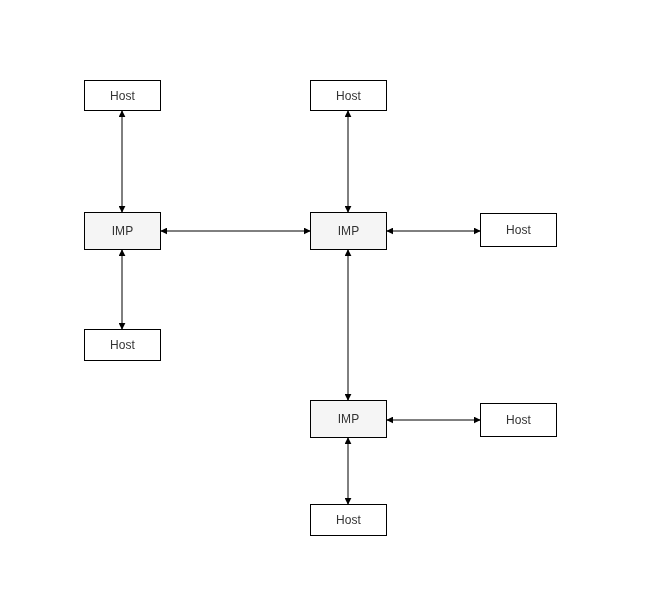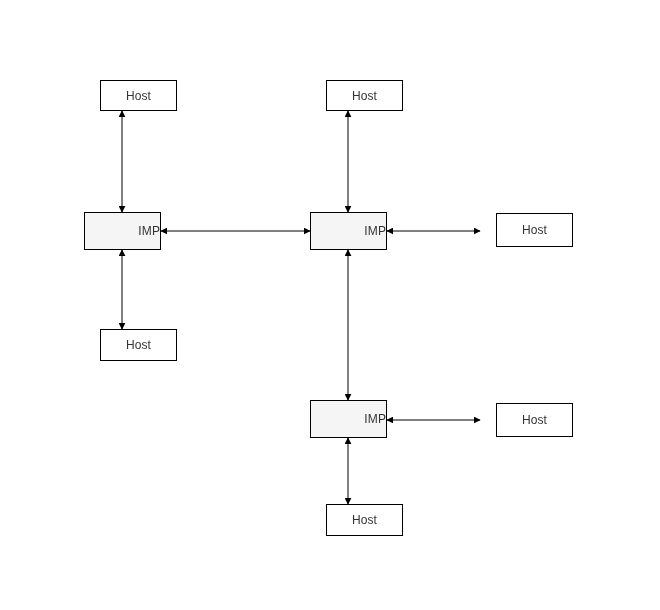--- a/index.html
+++ b/index.html
@@ -32,25 +32,23 @@
     justify-content: center;
     font-size: 12px;
     line-height: 1;
     color: #333333;
     letter-spacing: 0.1px;
     white-space: nowrap;
     z-index: 2;
   }
   .node-host {
     background: #ffffff;
-    margin-left: 16px;
   }
   .node-imp {
     background: #f5f5f5;
-    justify-content: flex-end;
   }
   .node-label {
     pointer-events: none;
   }
 </style>
 </head>
 <body>
 
 <div id="canvas">
   <svg id="edge-layer" width="660" height="610" viewBox="0 0 660 610" xmlns="http://www.w3.org/2000/svg">

